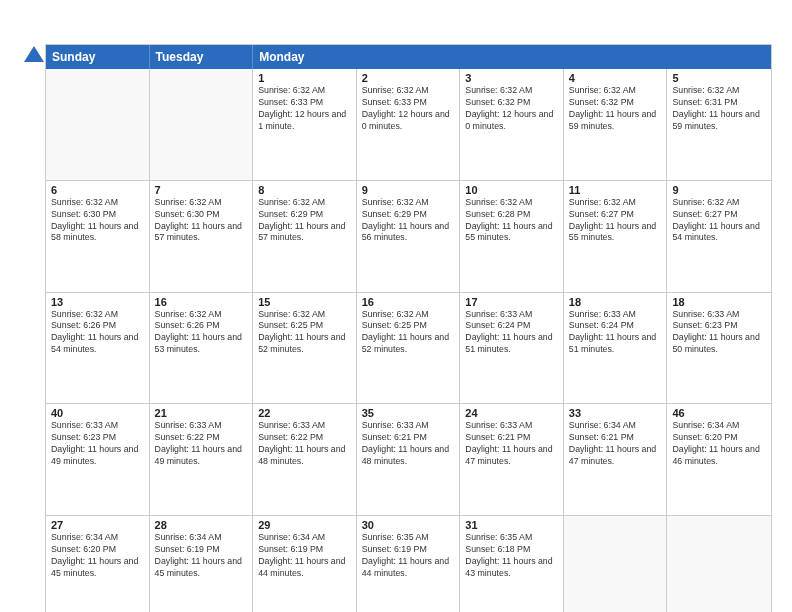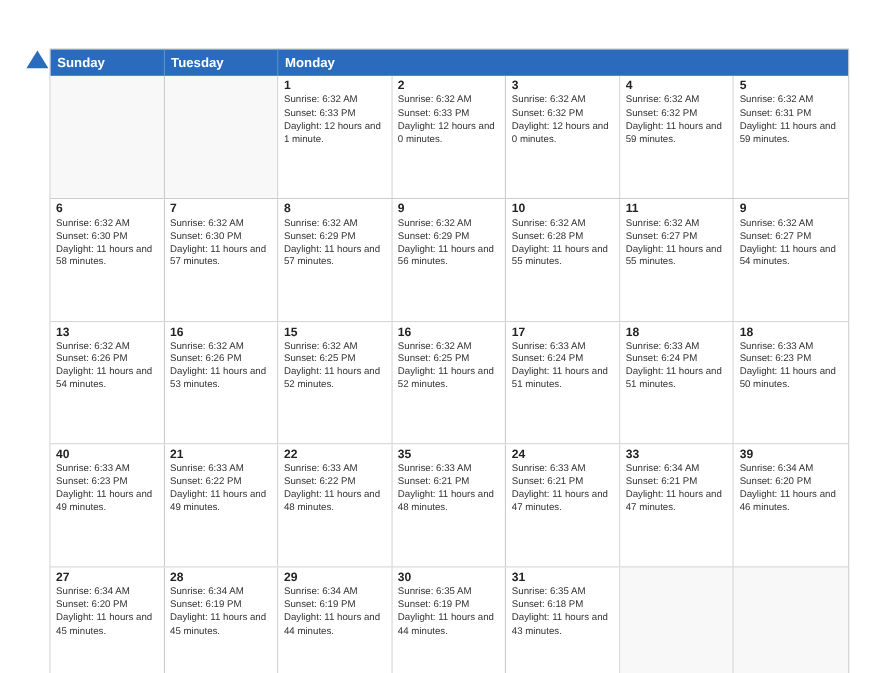--- a/index.html
+++ b/index.html
@@ -294,21 +294,21 @@
 Sunset: 6:21 PM
 Daylight: 11 hours and 47 minutes.</div>
           </div>
           <div class="cal-cell">
             <div class="day-num">33</div>
             <div class="cell-info" style="white-space: pre-line;">Sunrise: 6:34 AM
 Sunset: 6:21 PM
 Daylight: 11 hours and 47 minutes.</div>
           </div>
           <div class="cal-cell">
-            <div class="day-num">39</div>
+            <div class="day-num">46</div>
             <div class="cell-info" style="white-space: pre-line;">Sunrise: 6:34 AM
 Sunset: 6:20 PM
 Daylight: 11 hours and 46 minutes.</div>
           </div>
         </div>
         <div class="cal-row">
           <div class="cal-cell">
             <div class="day-num">27</div>
             <div class="cell-info" style="white-space: pre-line;">Sunrise: 6:34 AM
 Sunset: 6:20 PM

